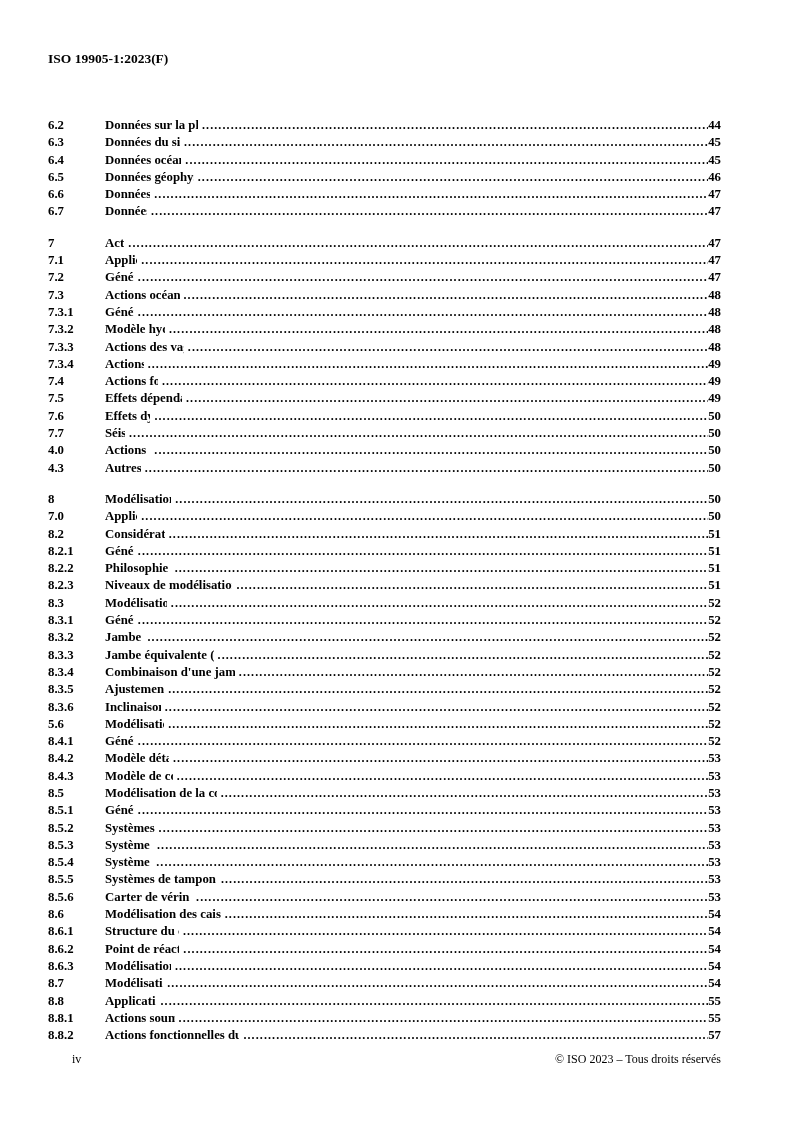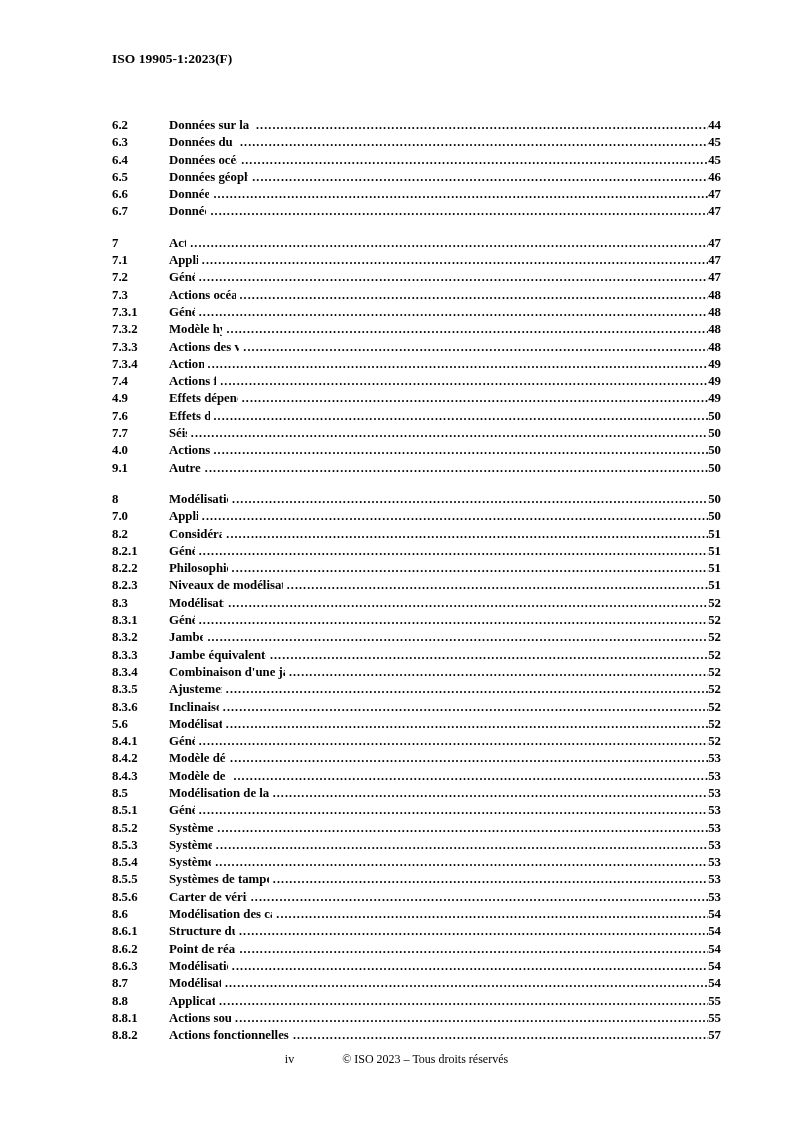--- a/index.html
+++ b/index.html
@@ -10,21 +10,21 @@
     background: #ffffff;
     color: #000000;
     font-family: "Liberation Serif", "DejaVu Serif", serif;
     position: relative;
     overflow: hidden;
   }
   .page {
     position: relative;
     width: 793px;
     height: 1122px;
-    padding: 50px 72px 0 112px;
+    padding: 50px 72px 0 48px;
   }
   .doc-header {
     font-weight: bold;
     font-size: 13.5px;
     line-height: 17px;
   }
   .toc {
     margin-top: 50px;
   }
   .toc-group + .toc-group {
@@ -57,21 +57,21 @@
   .toc-page {
     flex: 0 0 auto;
     text-align: right;
   }
   .page-footer {
     position: absolute;
     left: 72px;
     right: 72px;
     top: 1052px;
     display: flex;
-    justify-content: center;
+    justify-content: space-between;
     align-items: baseline;
     font-size: 12px;
     font-weight: normal;
     gap: 48px;
   }
 </style>
 </head>
 <body>
 
 <div class="page">
@@ -166,21 +166,21 @@
           <span class="toc-dots">............................................................................................................................................................................................................................................................................................................</span>
           <span class="toc-page">49</span>
         </div>
         <div class="toc-row">
           <span class="toc-num">7.4</span>
           <span class="toc-title">Actions fonctionnelles</span>
           <span class="toc-dots">............................................................................................................................................................................................................................................................................................................</span>
           <span class="toc-page">49</span>
         </div>
         <div class="toc-row">
-          <span class="toc-num">4.9</span>
+          <span class="toc-num">7.5</span>
           <span class="toc-title">Effets dépendant du déplacement</span>
           <span class="toc-dots">............................................................................................................................................................................................................................................................................................................</span>
           <span class="toc-page">49</span>
         </div>
         <div class="toc-row">
           <span class="toc-num">7.6</span>
           <span class="toc-title">Effets dynamiques</span>
           <span class="toc-dots">............................................................................................................................................................................................................................................................................................................</span>
           <span class="toc-page">50</span>
         </div>
@@ -190,21 +190,21 @@
           <span class="toc-dots">............................................................................................................................................................................................................................................................................................................</span>
           <span class="toc-page">50</span>
         </div>
         <div class="toc-row">
           <span class="toc-num">4.0</span>
           <span class="toc-title">Actions de la glace</span>
           <span class="toc-dots">............................................................................................................................................................................................................................................................................................................</span>
           <span class="toc-page">50</span>
         </div>
         <div class="toc-row">
-          <span class="toc-num">9.1</span>
+          <span class="toc-num">4.3</span>
           <span class="toc-title">Autres actions</span>
           <span class="toc-dots">............................................................................................................................................................................................................................................................................................................</span>
           <span class="toc-page">50</span>
         </div>
       </div>
       <div class="toc-group">
         <div class="toc-row">
           <span class="toc-num">8</span>
           <span class="toc-title">Modélisation de la structure</span>
           <span class="toc-dots">............................................................................................................................................................................................................................................................................................................</span>

